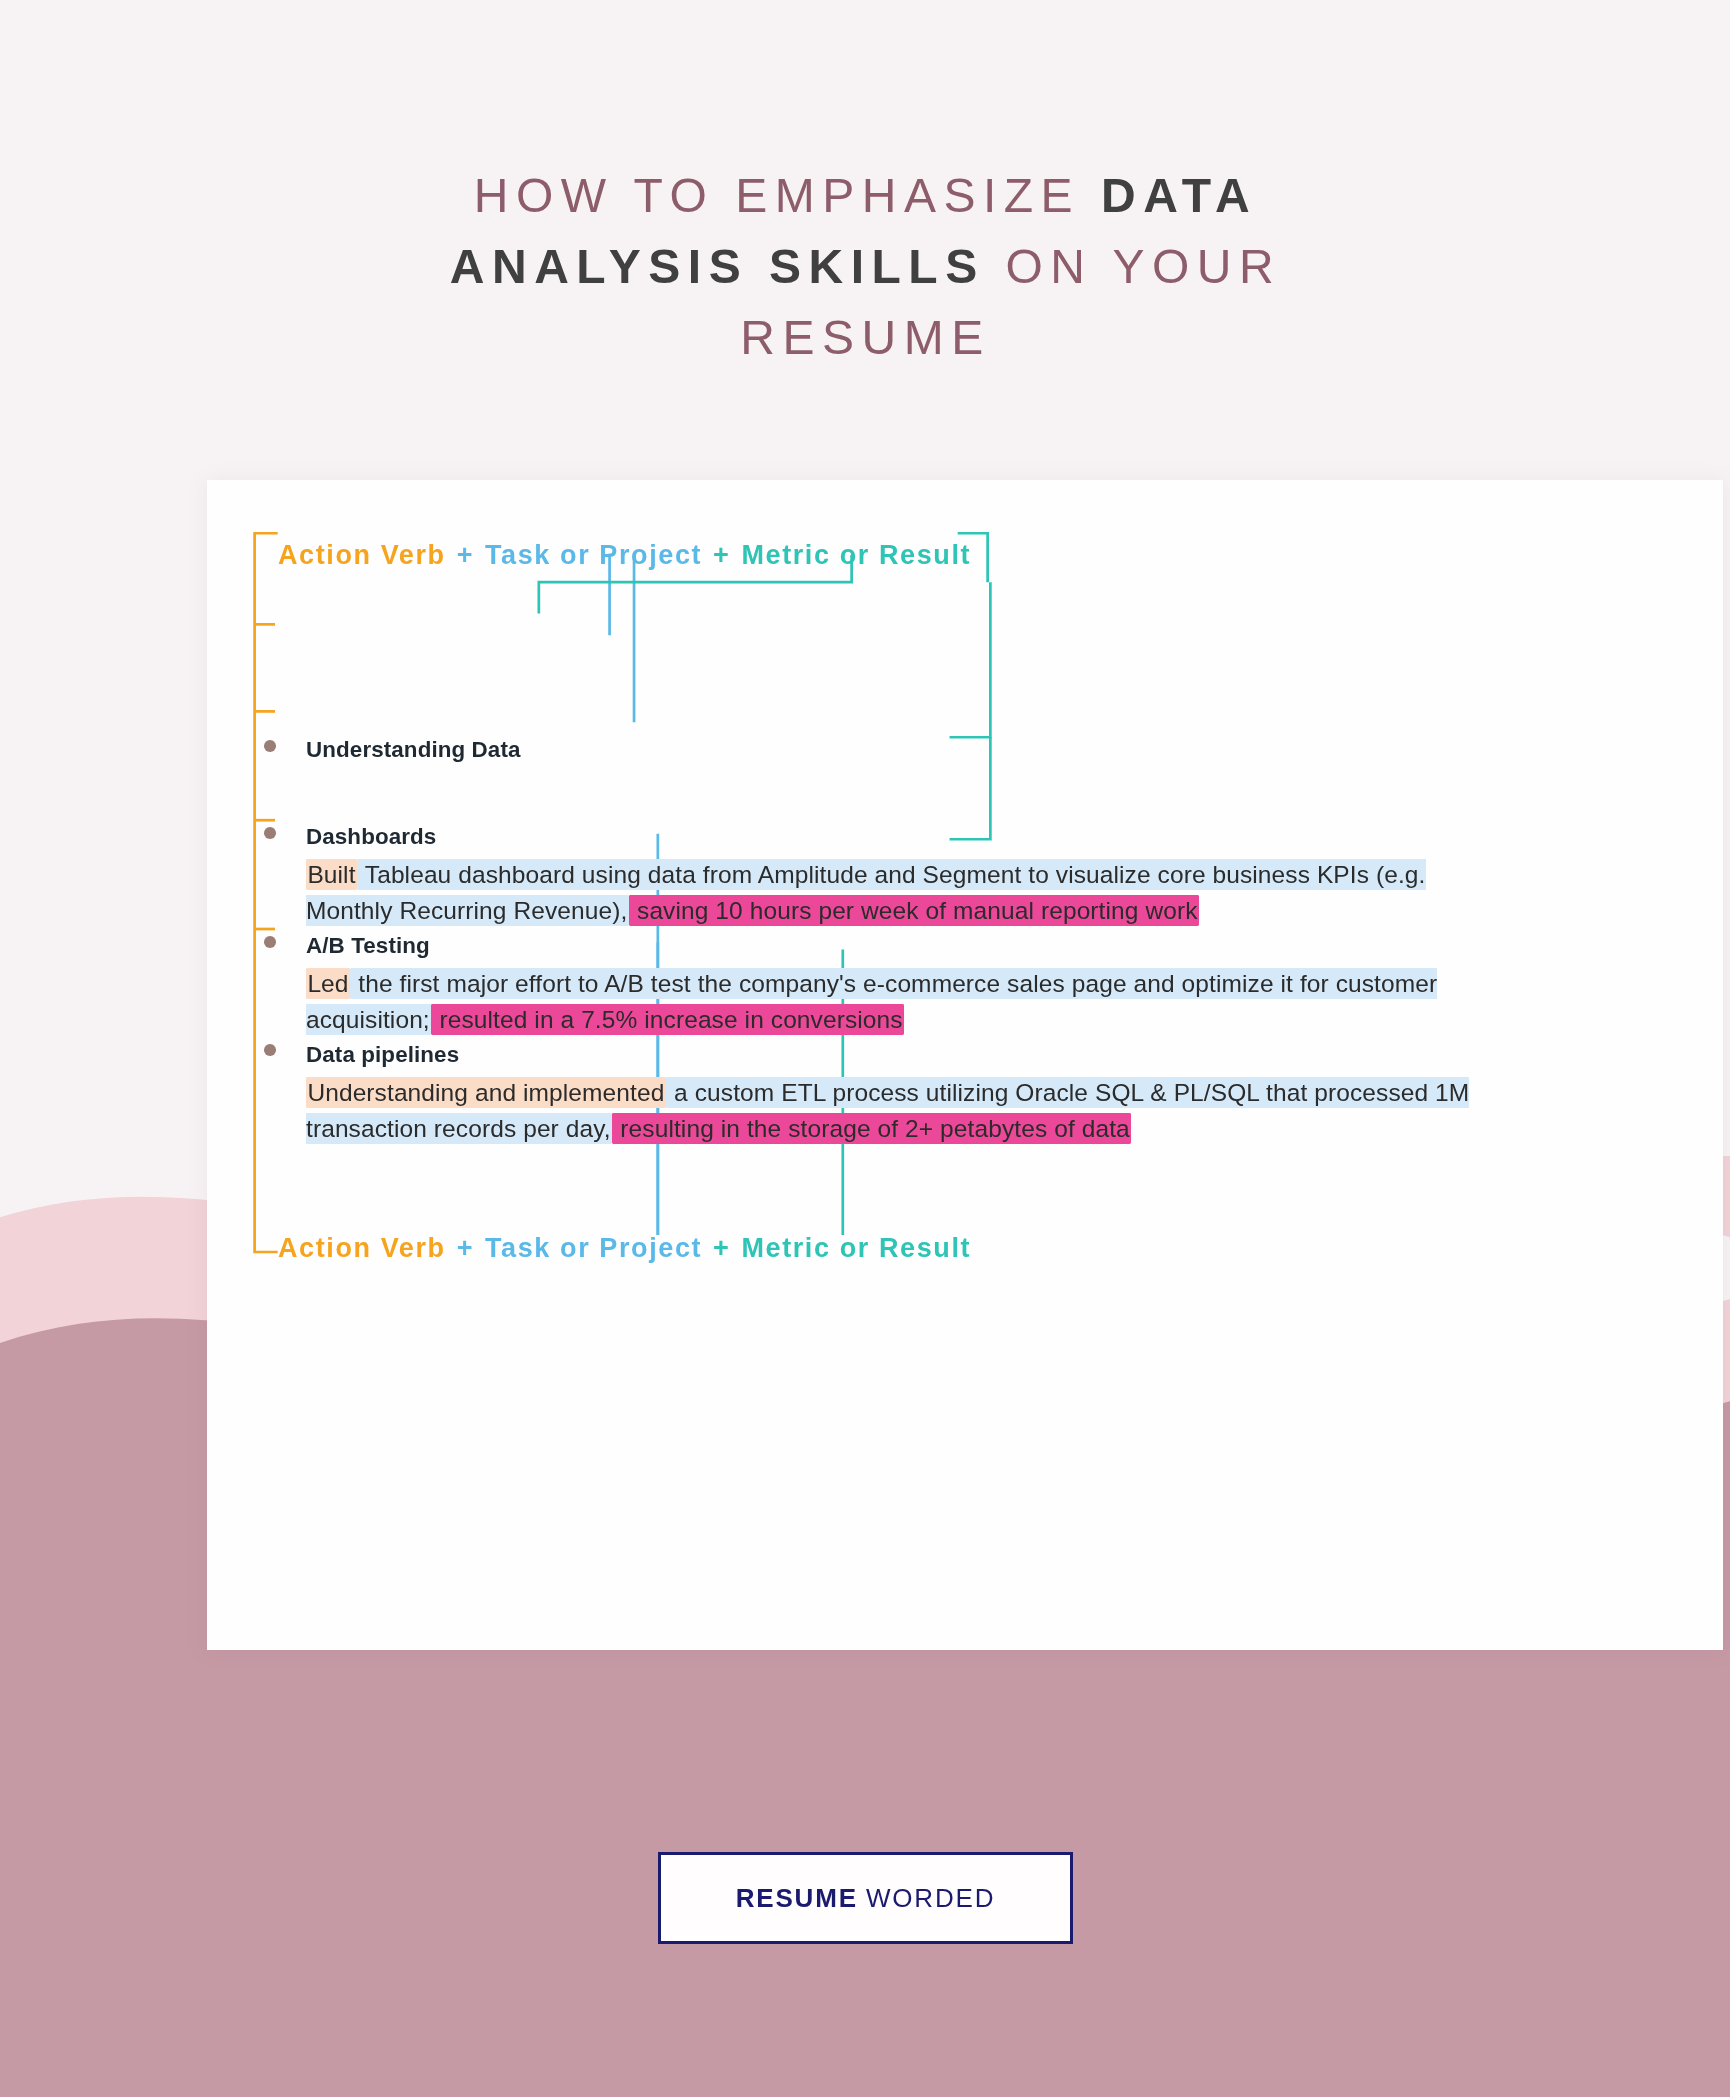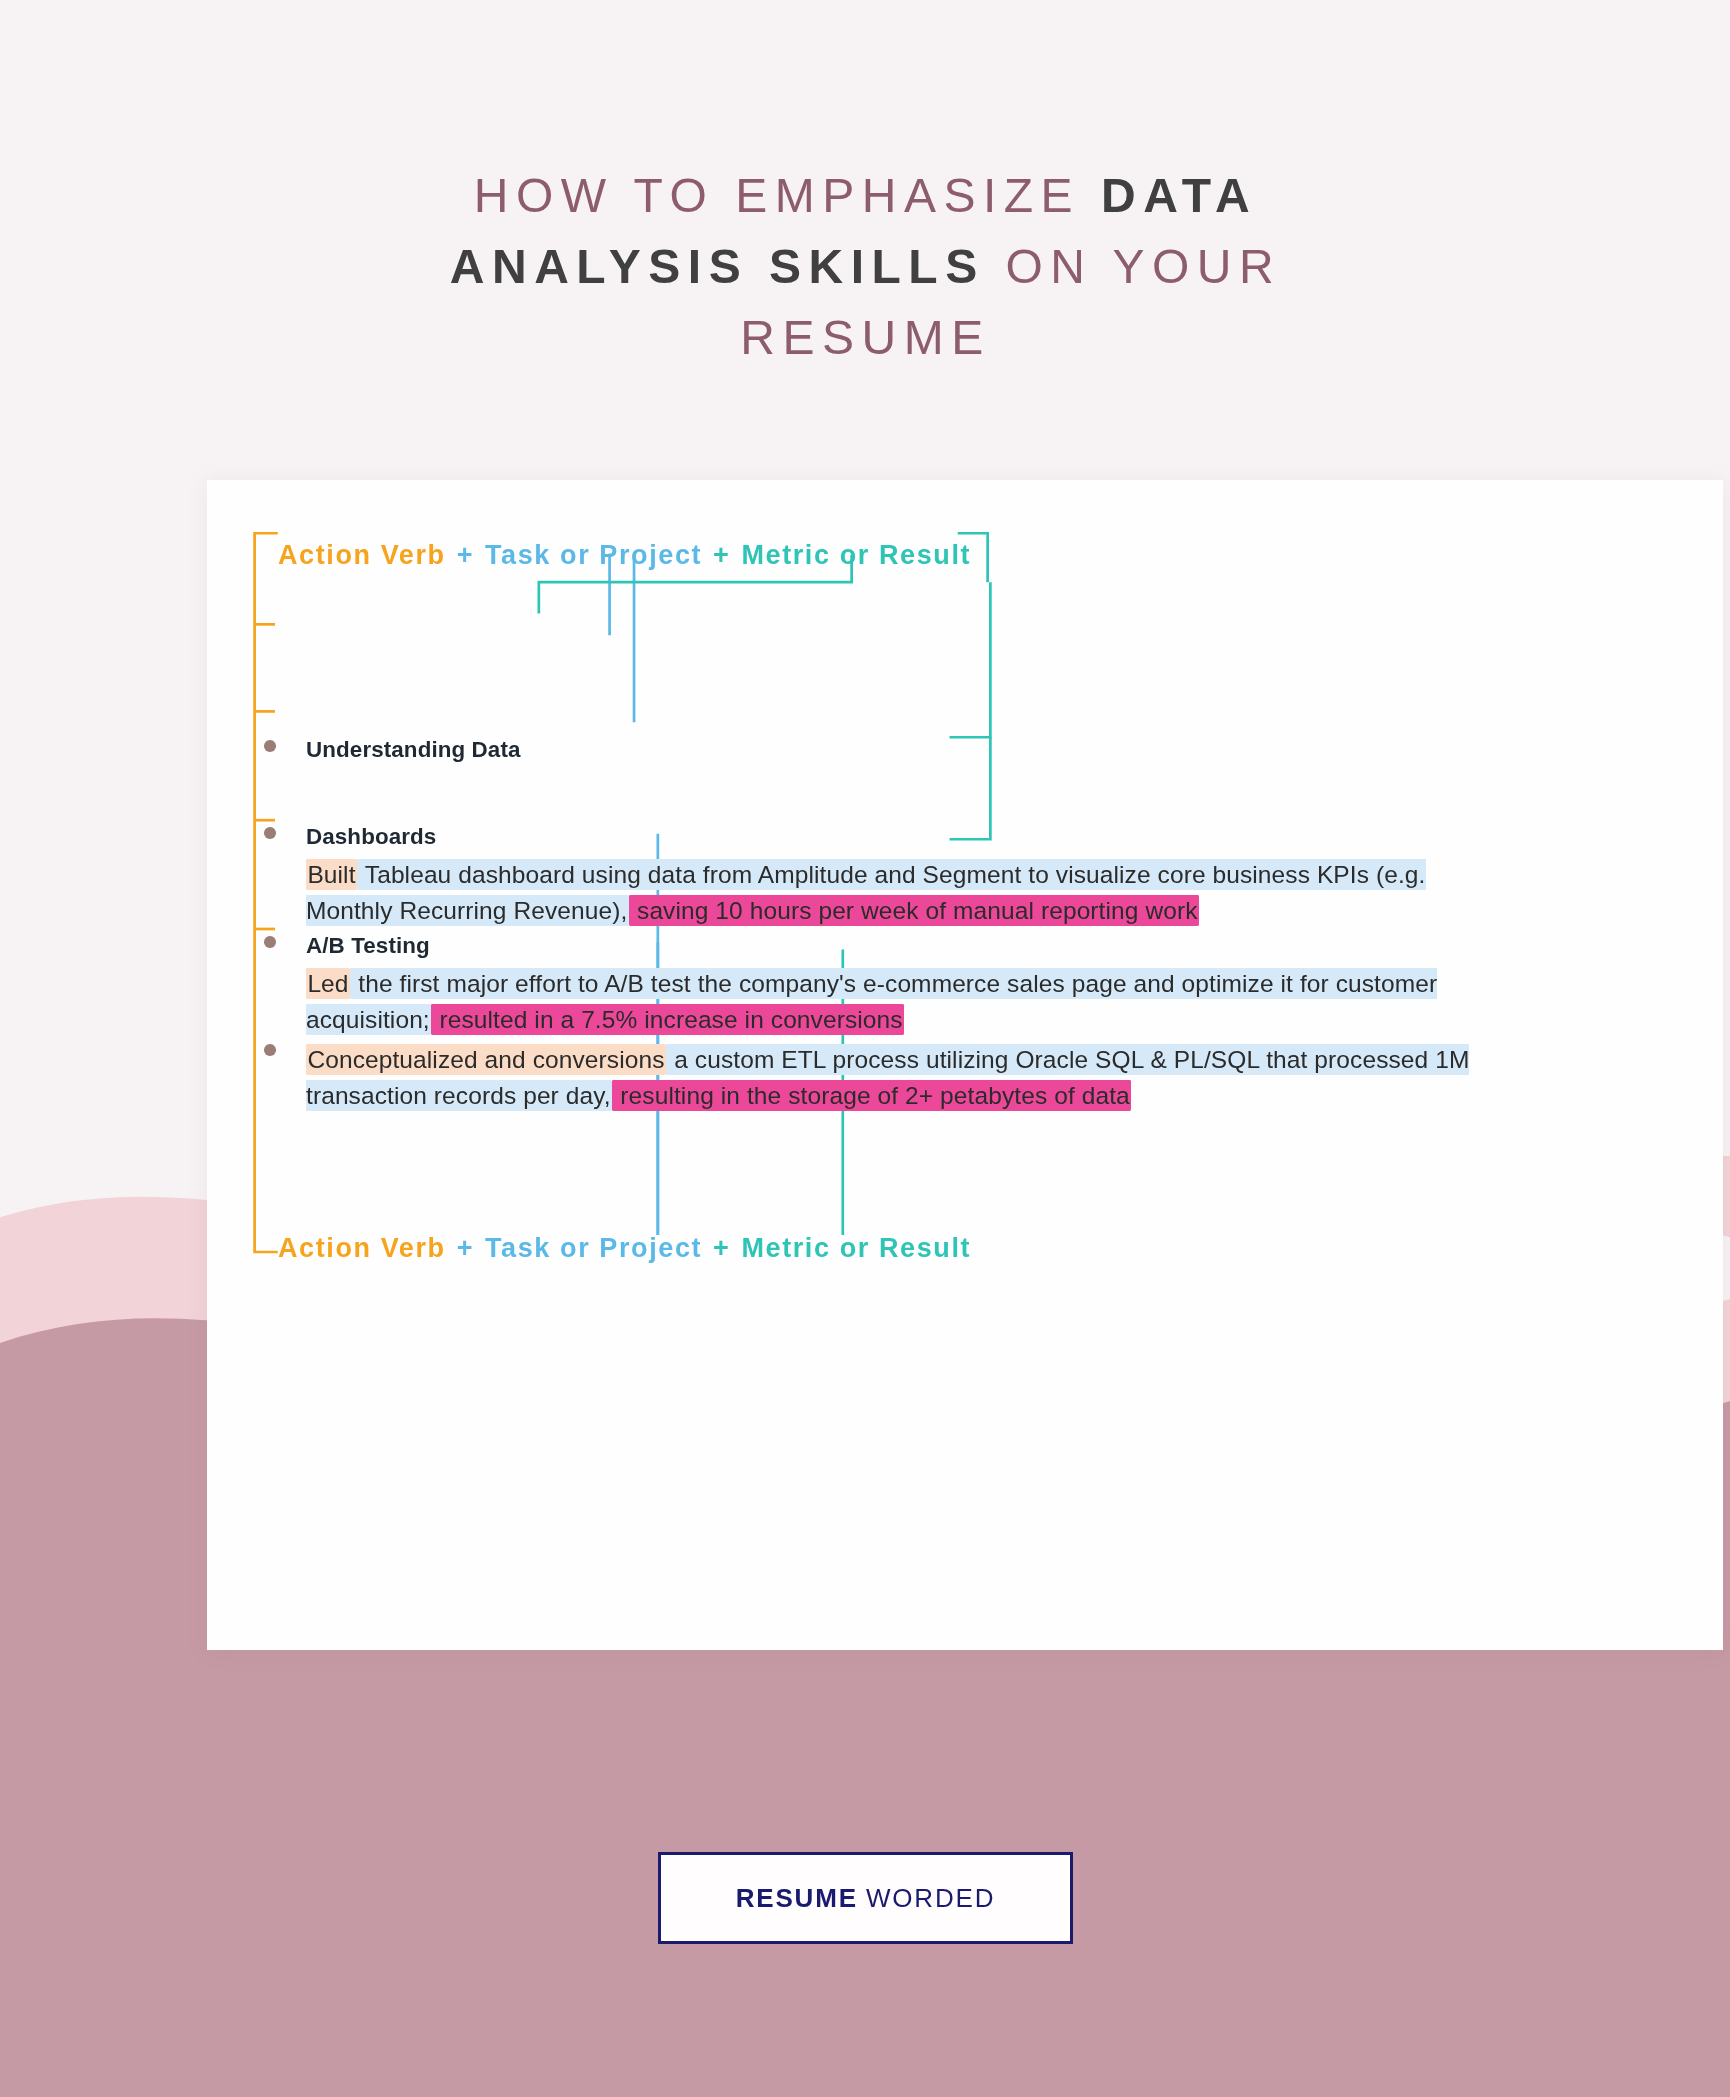--- a/index.html
+++ b/index.html
@@ -178,22 +178,23 @@
     <div class="dot" style="top:456px"></div>
     <div class="group" id="g3">
       <div class="heading">A/B Testing</div>
       <div class="body">
         <span class="hl-verb">Led</span><span class="hl-task"> the first major effort to A/B test the company's e-commerce sales page and optimize it for customer acquisition;</span><span class="hl-metric"> resulted in a 7.5% increase in conversions</span>
       </div>
     </div>
 
     <div class="dot" style="top:564px"></div>
     <div class="group" id="g4">
+      <div class="heading">Data pipelines</div>
       <div class="body">
-        <span class="hl-verb">Conceptualized and conversions</span><span class="hl-task"> a custom ETL process utilizing Oracle SQL &amp; PL/SQL that processed 1M transaction records per day,</span><span class="hl-metric"> resulting in the storage of 2+ petabytes of data</span>
+        <span class="hl-verb">Understanding and implemented</span><span class="hl-task"> a custom ETL process utilizing Oracle SQL &amp; PL/SQL that processed 1M transaction records per day,</span><span class="hl-metric"> resulting in the storage of 2+ petabytes of data</span>
       </div>
     </div>
 
     <div class="formula" id="formula-bottom">
       <span class="verb">Action Verb</span><span class="plus">+</span><span class="task">Task or Project</span><span class="plus2">+</span><span class="metric">Metric or Result</span>
     </div>
 
   </div>
 
   <div id="logo">

